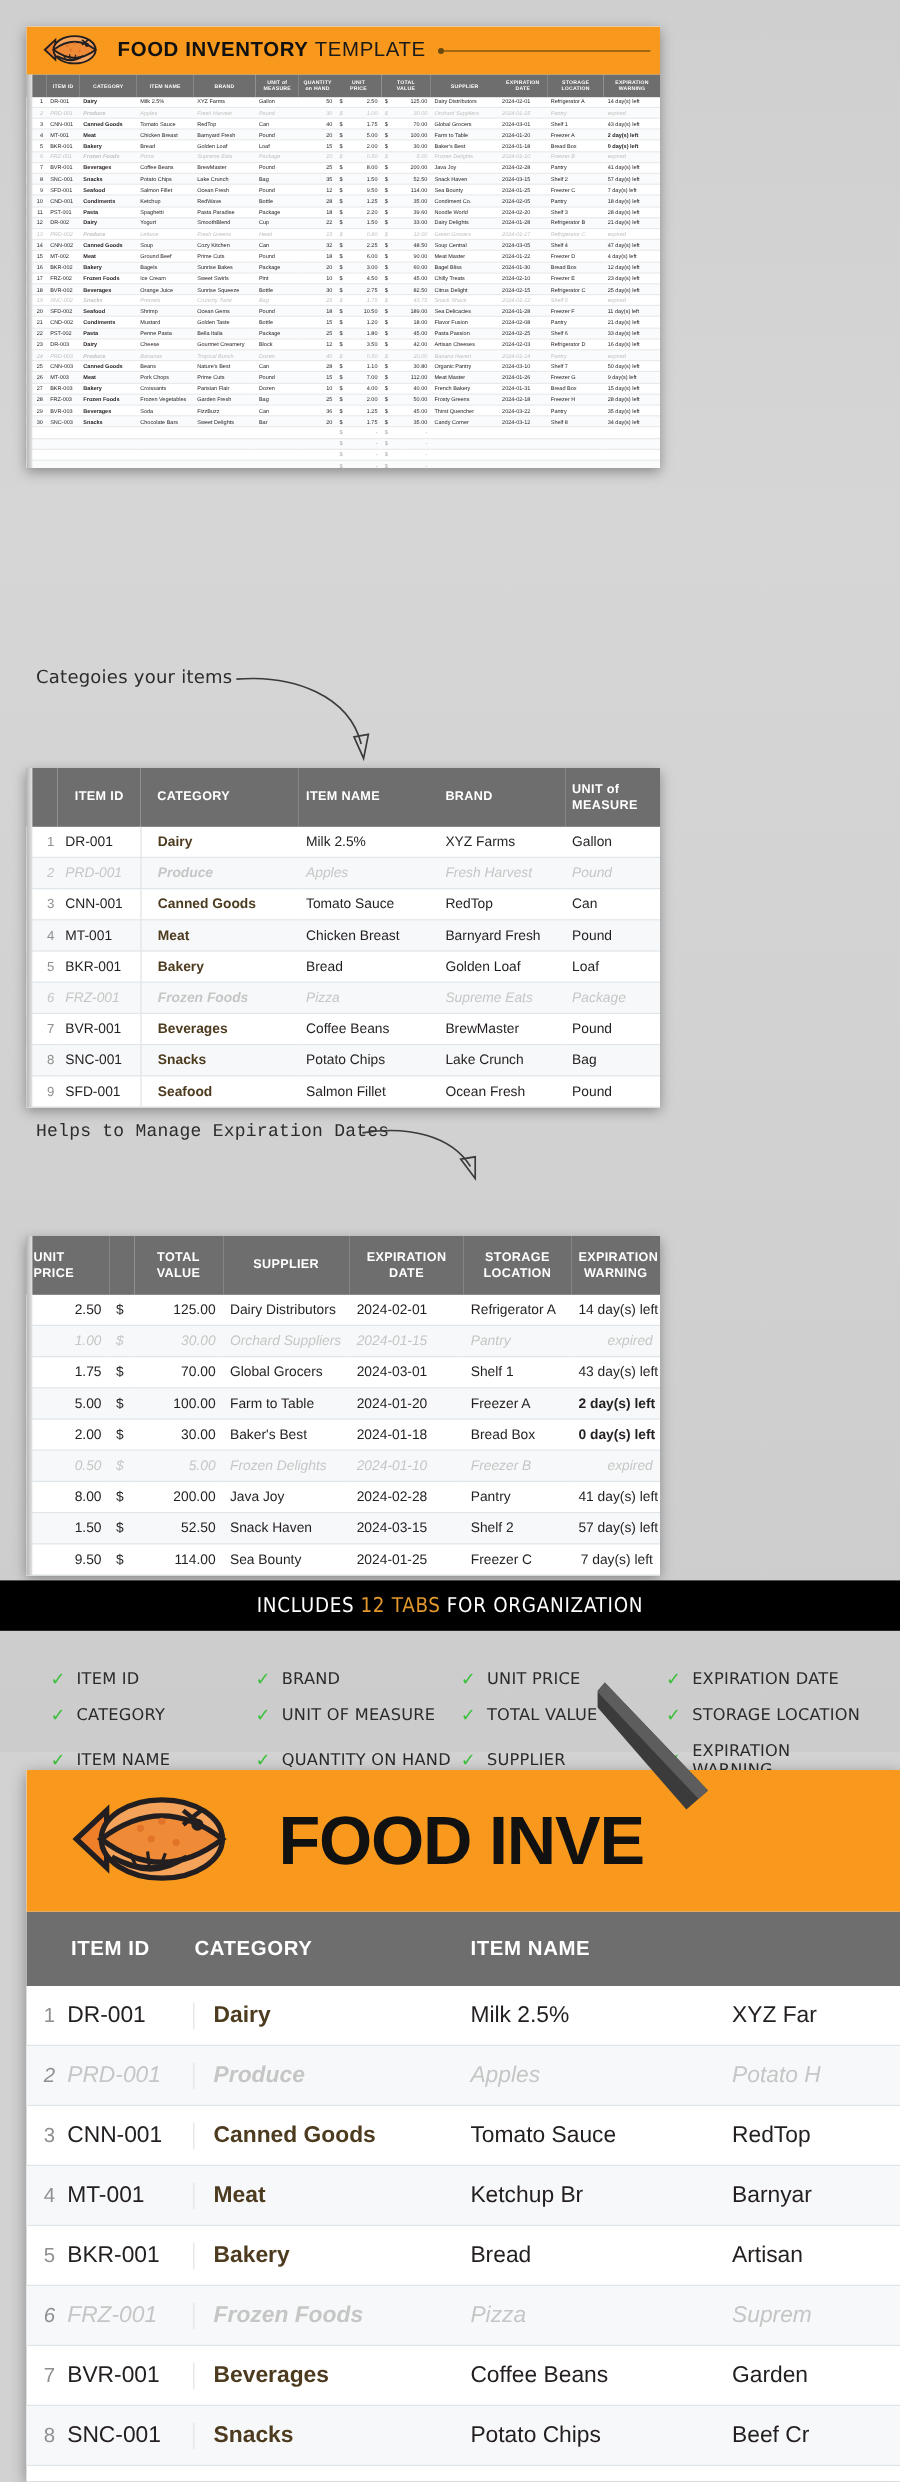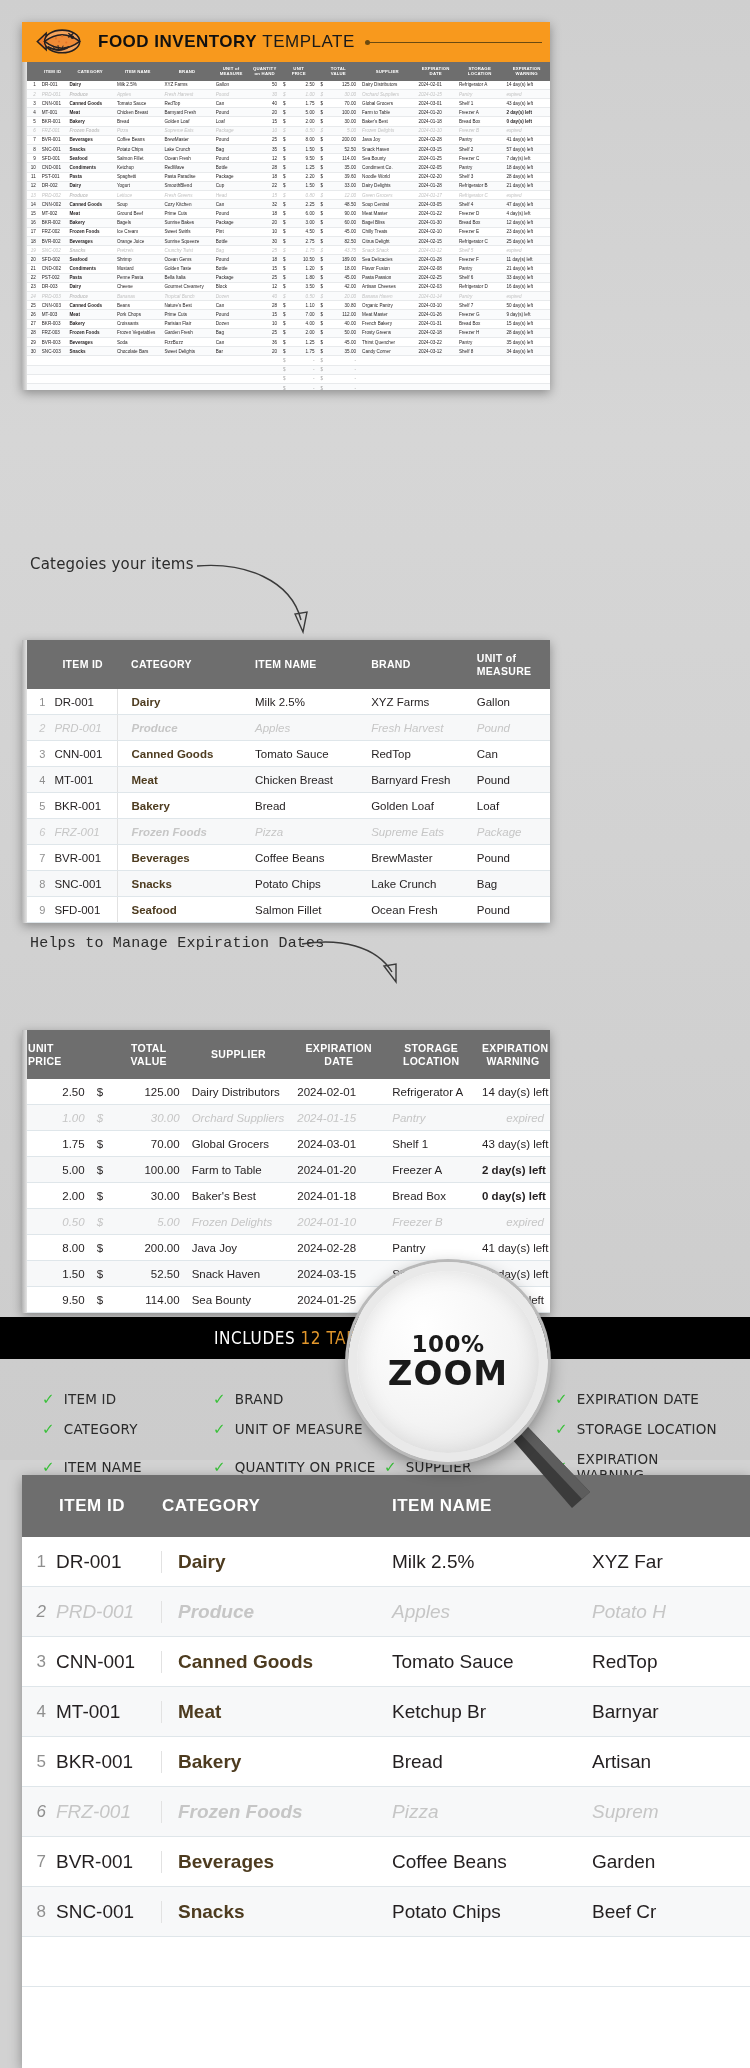--- a/index.html
+++ b/index.html
@@ -116,21 +116,21 @@
   .zh1{ width:140px; text-align:center; }
   .zh2{ width:230px; }
   .zh3{ flex:1; }
   .zrow { display:flex; align-items:center; height:50px; border-bottom:1px solid #dfe6ea; font-size:19px; color:#231f20;}
   .zrow:nth-child(even){ background:#f7f8f9; }
   .zrow.muted { color:#c6c6c6; font-style:italic; }
   .zrow .z-n { width:34px; text-align:right; font-size:17px; color:#8f8f8f; padding-right:10px;}
   .zrow .z-id{ width:106px; border-right:1px solid #e2e2e2; }
   .zrow .z-cat{ width:230px; font-weight:bold; color:#4d3b1f; padding-left:16px;}
   .zrow .z-name{ width:200px; }
-  .zrow .z-brand{ flex:1; }
+  .zrow .z-brand{ flex:1;margin-left:18px; }
   .zrow.muted .z-cat{ color:#c6c6c6; }
 
   
   #magnifier { position:absolute; left:348px; top:1262px; width:200px; height:200px; pointer-events:none; }
   #mag-handle { position:absolute; left:498px; top:1396px; width:120px; height:120px; pointer-events:none; }
   .mag-glass {
     position:absolute; inset:0; border-radius:50%;
     background: radial-gradient(circle at 36% 30%, #ffffff 0%, #f4f4f4 55%, #e3e3e3 100%);
     border:9px solid #e9e9e9;
     box-shadow: 0 0 0 3px #b9b9b9, 0 6px 18px rgba(0,0,0,.45), inset 0 0 22px rgba(0,0,0,.10);
@@ -1007,33 +1007,51 @@
       <div class="chk">
         <span class="tick">✓</span>
         <span>STORAGE LOCATION</span>
       </div>
       <div class="chk">
         <span class="tick">✓</span>
         <span>ITEM NAME</span>
       </div>
       <div class="chk">
         <span class="tick">✓</span>
-        <span>QUANTITY ON PRICE</span>
+        <span>QUANTITY ON HAND</span>
       </div>
       <div class="chk">
         <span class="tick">✓</span>
         <span>SUPPLIER</span>
       </div>
       <div class="chk">
         <span class="tick">✓</span>
         <span>EXPIRATION WARNING</span>
       </div>
     </div>
 
   <div id="zoom-panel">
+    <div class="orange-band">
+      <div class="fish-logo">
+        <svg viewBox="0 0 100 62" width="150" height="92">
+          <path d="M10 30 L27 14 L27 46 Z" fill="#f07f2a" stroke="#231f20" stroke-width="3"></path>
+          <ellipse cx="58" cy="30" rx="34" ry="22" fill="#f5a35a" stroke="#231f20" stroke-width="3"></ellipse>
+          <path d="M24 30 q34 -26 68 0 q-34 26 -68 0Z" fill="#ef8b36" stroke="#231f20" stroke-width="3"></path>
+          <circle cx="78" cy="22" r="3.4" fill="#231f20"></circle>
+          <path d="M70 14 l10 8 M80 14 l-10 8" stroke="#231f20" stroke-width="2.6"></path>
+          <path d="M30 40 q22 12 42 0 q-20 14 -42 0Z" fill="#f6e27a" stroke="#231f20" stroke-width="2.6"></path>
+          <path d="M40 38 l4 8 M50 37 l1 9 M60 38 l-3 8" stroke="#231f20" stroke-width="1.8"></path>
+          <circle cx="46" cy="24" r="2" fill="#e2742a"></circle>
+            <circle cx="58" cy="20" r="2" fill="#e2742a"></circle>
+          <circle cx="66" cy="32" r="2" fill="#e2742a"></circle>
+            <circle cx="52" cy="30" r="2" fill="#e2742a"></circle>
+        </svg>
+      </div>
+      <div class="big-title">FOOD INVE</div>
+    </div>
     <div class="zoom-head">
       <div class="zh1">ITEM ID</div>
       <div class="zh2">CATEGORY</div>
       <div class="zh3">ITEM NAME</div>
     </div>
     <div id="zoom-body">
         <div class="zrow">
           <div class="z-n">1</div>
           <div class="z-id">DR-001</div>
           <div class="z-cat">Dairy</div>
@@ -1092,20 +1110,14 @@
         <div class="zrow"></div>
       </div>
   </div>
 
   <div id="mag-handle">
     <svg width="120" height="120" viewBox="0 0 120 120">
       <path d="M6 6 L92 96 L74 112 L-6 20 Z" fill="#3b3b3b"></path>
       <path d="M6 6 L92 96 L84 103 L0 14 Z" fill="#5d5d5d"></path>
     </svg>
   </div>
-  <div id="magnifier">
-    <div class="mag-glass">
-      <div class="l1">100%</div>
-      <div class="l2">ZOOM</div>
-    </div>
-  </div>
 
 </div>
 
 </body></html>

